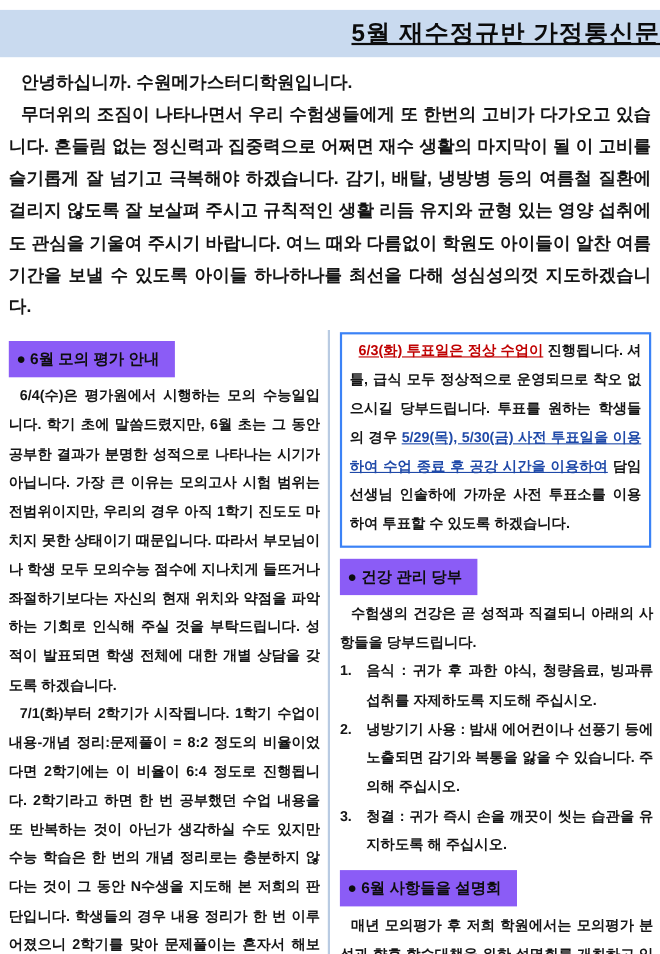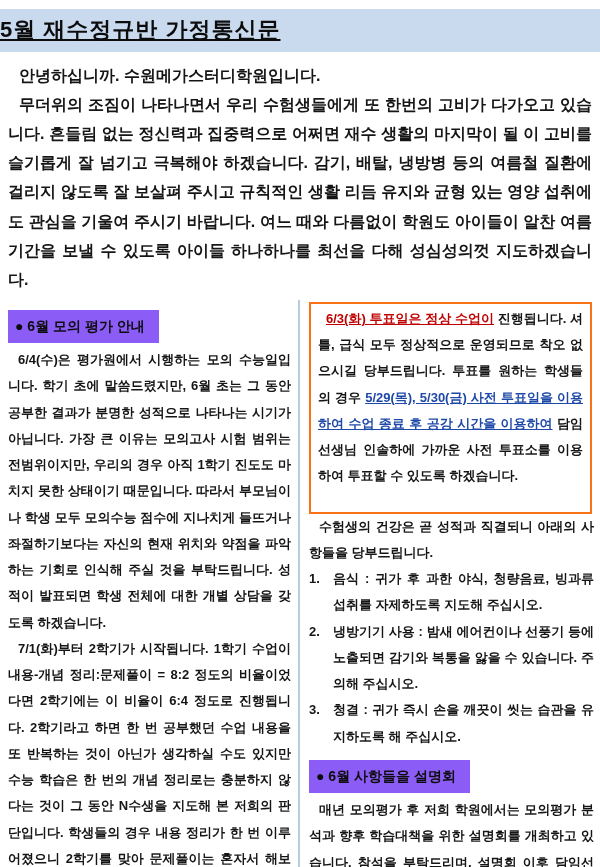--- a/index.html
+++ b/index.html
@@ -7,21 +7,21 @@
     width:600px;min-height:867px;
     font-family:"Liberation Sans","DejaVu Sans",sans-serif;
     color:#111;font-weight:700;
     -webkit-font-smoothing:antialiased;
   }
   .page{width:600px;min-height:867px;background:#fff;overflow:hidden;}
 
   
   .title-bar{
     margin-top:9px;background:#c9daef;
-    text-align:left;padding:6px 0 7px;
+    text-align:right;padding:6px 0 7px;
   }
   .title-bar .title{
     font-size:22px;font-weight:700;color:#0c0c0c;
     text-decoration:underline;letter-spacing:1px;
   }
 
   
   .intro{margin:9px 8px 4px;font-size:16px;line-height:1.82;color:#151515;text-align:justify;}
   .intro p{margin:0;text-indent:11px;}
 
@@ -33,21 +33,21 @@
 
   .sec-head{
     display:inline-block;background:#8b5cf6;color:#0d0d0d;
     font-size:14px;font-weight:700;
     padding:2px 14px 3px 7px;margin:10px 0 4px;
   }
   .sec-body{margin:0;text-align:justify;text-indent:10px;}
 
   
   .vote-box{
-    border:2px solid #f97316;padding:2px 7px 22px;margin:2px 2px 0 0;
+    border:2px solid #3b82f6;padding:2px 7px 6px;margin:2px 2px 0 0;
     text-align:justify;
   }
   .vote-box p{margin:0;text-indent:8px;}
   .seg-red{color:#c00000;text-decoration:underline;}
   .seg-blue{color:#1f49a8;text-decoration:underline;}
 
   
   .hlist{margin:0;}
   .hitem{display:flex;align-items:flex-start;}
   .hitem .num{flex:0 0 24px;}
@@ -82,20 +82,21 @@
       
 
     </div>
 
     <div class="col col-right">
 
       <div class="vote-box">
         <p><span class="seg-red">6/3(화) 투표일은 정상 수업이</span><span> 진행됩니다.  셔틀, 급식 모두 정상적으로 운영되므로 착오 없으시길 당부드립니다.  투표를 원하는 학생들의 경우 </span><span class="seg-blue">5/29(목), 5/30(금) 사전 투표일을 이용하여 수업 종료 후 공강 시간을 이용하여</span><span> 담임 선생님 인솔하에 가까운 사전 투표소를 이용하여 투표할 수 있도록 하겠습니다.</span></p>
       </div>
 
+      <div class="sec-head">● 건강 관리 당부</div>
       <p class="sec-body">수험생의 건강은 곧 성적과 직결되니 아래의 사항들을 당부드립니다.</p>
       <div class="hlist">
         <div class="hitem">
           <span class="num">1.</span>
           <span class="txt">음식 : 귀가 후 과한 야식, 청량음료, 빙과류 섭취를 자제하도록 지도해 주십시오.</span>
         </div>
         <div class="hitem">
           <span class="num">2.</span>
           <span class="txt">냉방기기 사용 : 밤새 에어컨이나 선풍기 등에 노출되면 감기와 복통을 앓을 수 있습니다.  주의해 주십시오.</span>
         </div>

